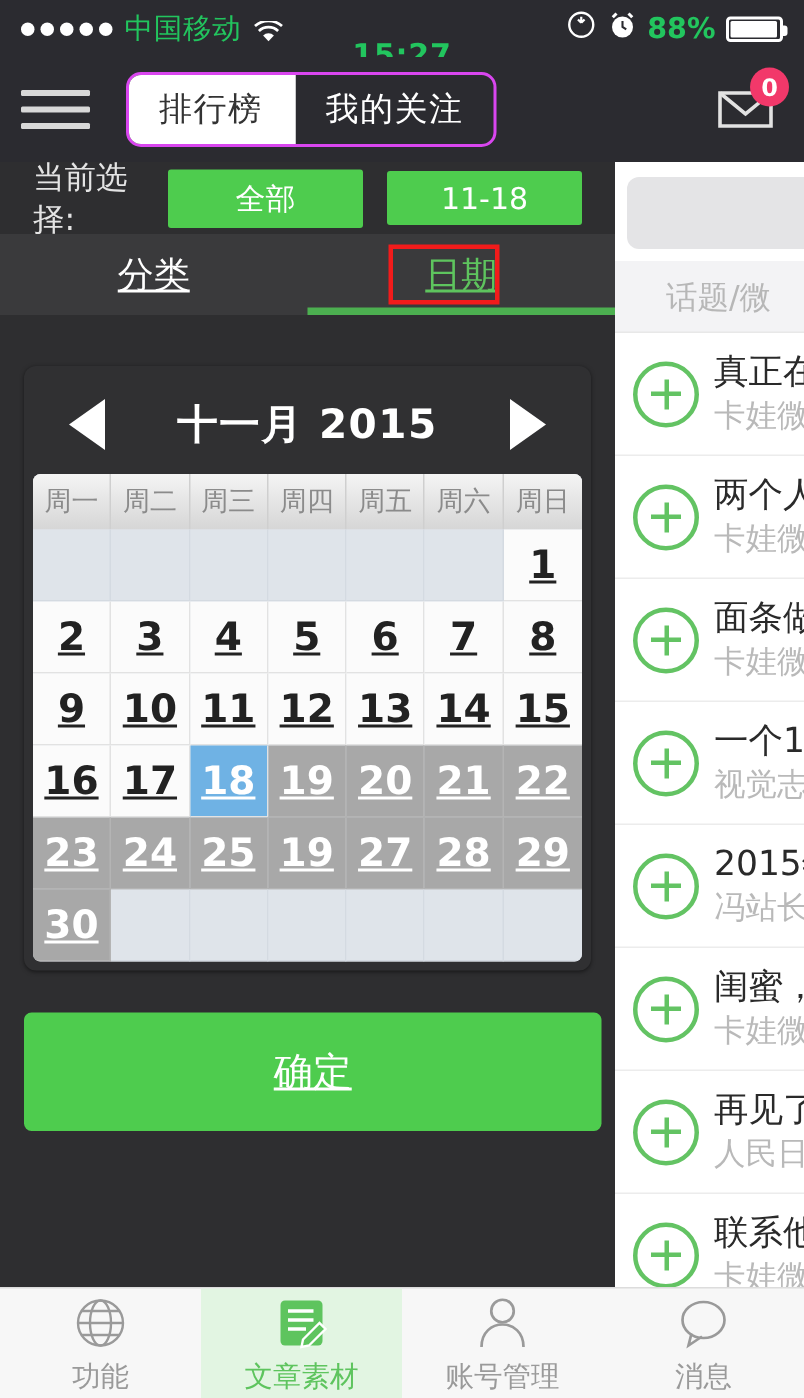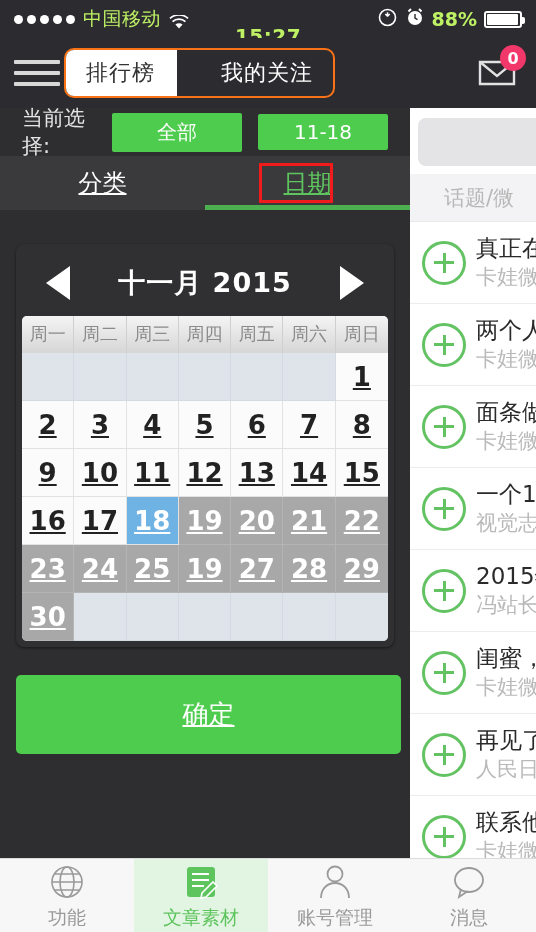--- a/index.html
+++ b/index.html
@@ -5,21 +5,21 @@
   * { margin:0; padding:0; box-sizing:border-box; }
   html,body { width:536px; height:932px; }
   body {
     font-family:"DejaVu Sans","Liberation Sans",sans-serif;
     background:#2b2b2d; overflow:hidden; position:relative;
   }
   #app { position:absolute; inset:0; width:536px; height:932px; overflow:hidden; }
 
   
   .statusbar {
-    height:38px; background:#2b2b30; color:#bef264;
+    height:38px; background:#2b2b30; color:#22c55e;
     display:flex; align-items:center; padding:0 14px;
     font-size:19px; position:relative;
   }
   .sb-left { display:flex; align-items:center; gap:8px; }
   .dots { display:flex; gap:4px; }
   .dots i { width:9px; height:9px; border-radius:50%; background:#fff; display:block; }
   .carrier { font-size:19px; letter-spacing:.5px; }
   .wifi { width:20px; height:15px; position:relative; display:inline-block; }
   .sb-center {
     position:absolute; left:0; right:0; text-align:center;
@@ -39,22 +39,22 @@
   .batt i { position:absolute; left:1px; top:1px; bottom:1px; width:92%; background:#fff; display:block; border-radius:1px; }
 
   
   .topnav {
     height:70px; background:#2b2b30; display:flex; align-items:center;
     padding:0 14px; position:relative;
   }
   .hamburger { width:46px; display:flex; flex-direction:column; gap:7px; cursor:pointer; }
   .hamburger span { display:block; height:4px; background:#d8d8d8; border-radius:1px; }
   .segmented {
-    display:flex; margin-left:4px; border:2px solid #f97316; border-radius:10px;
-    overflow:hidden; height:50px;gap:24px;
+    display:flex; margin-left:24px; border:2px solid #d946ef; border-radius:10px;
+    overflow:hidden; height:50px;
   }
   .seg {
     display:flex; align-items:center; justify-content:center;
     color:#fff; font-size:22px; padding:0 20px; background:transparent;
     border-right:2px solid #fff; cursor:pointer; letter-spacing:1px;
   }
   .seg:last-child { border-right:none; }
   .seg.active { background:#fff; color:#333; }
   .inbox-wrap { margin-left:auto; position:relative; width:50px; height:46px; cursor:pointer; }
   .badge {

